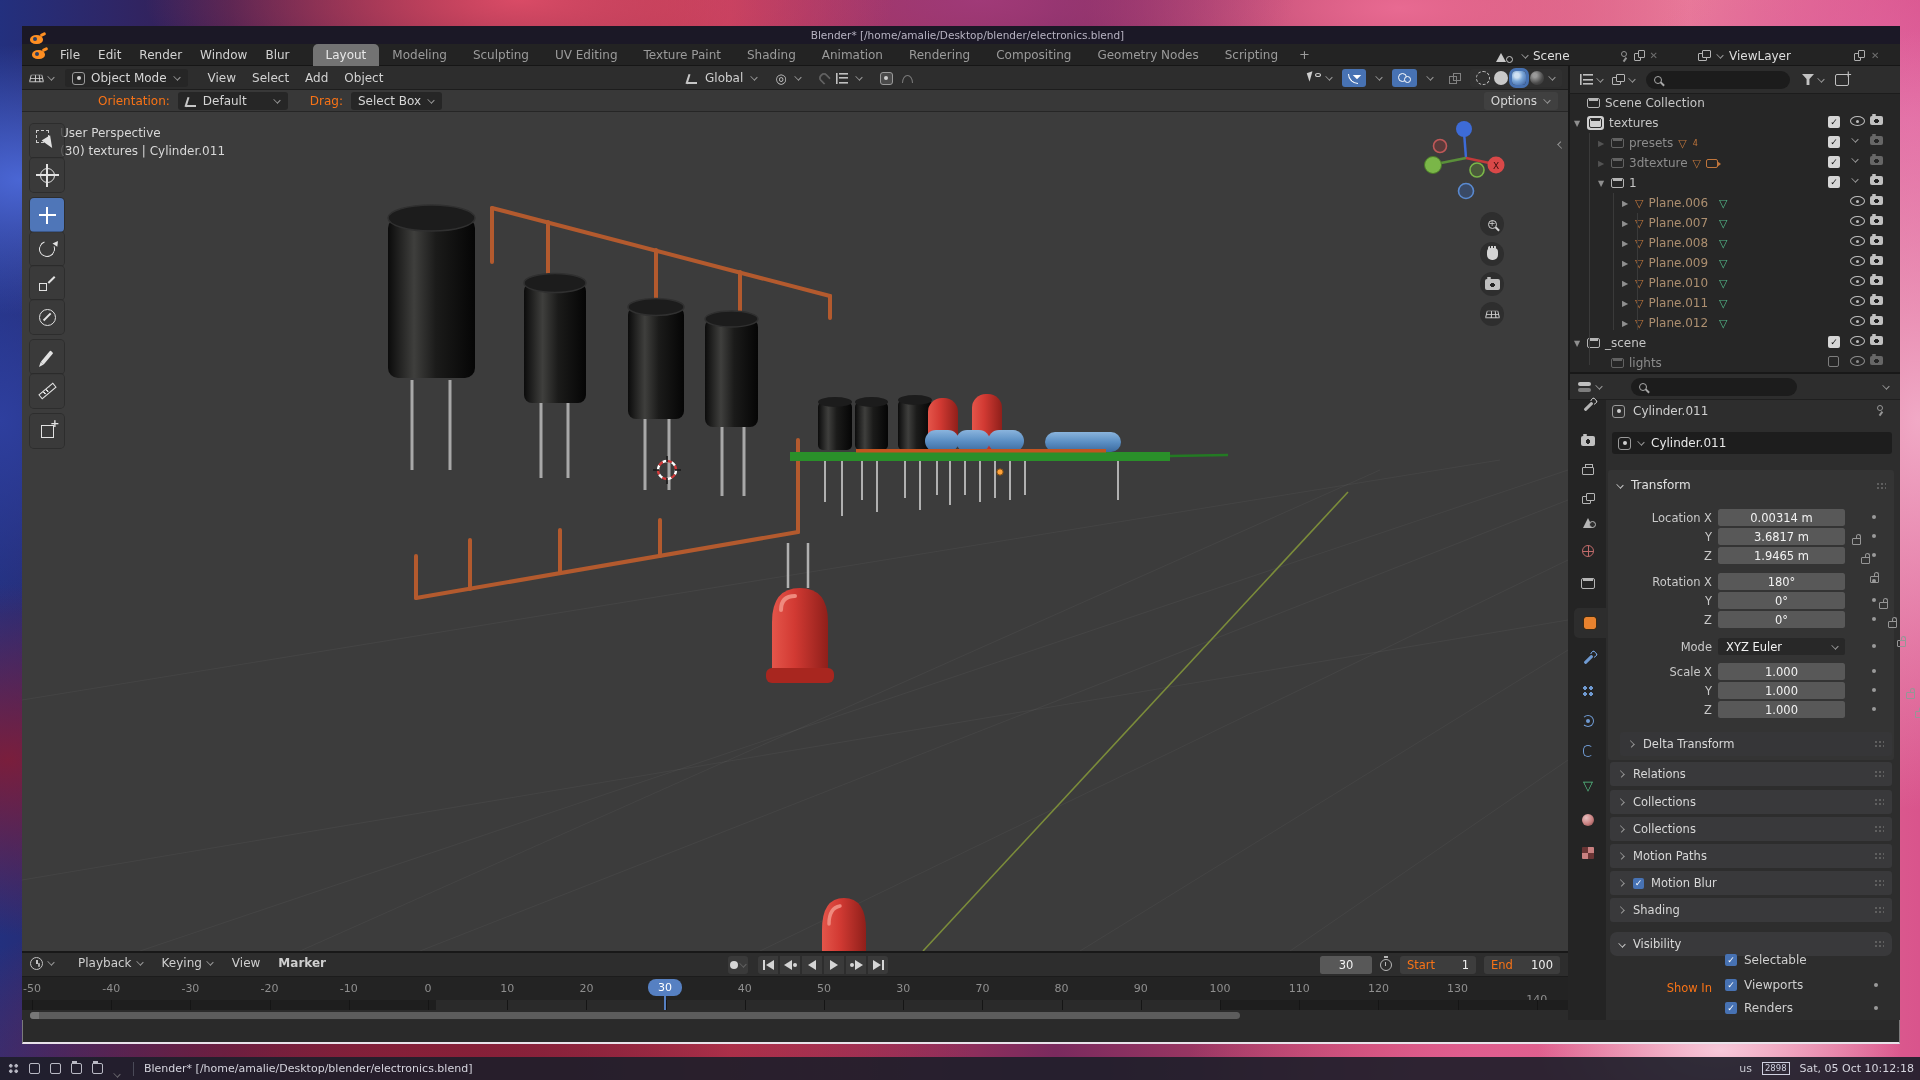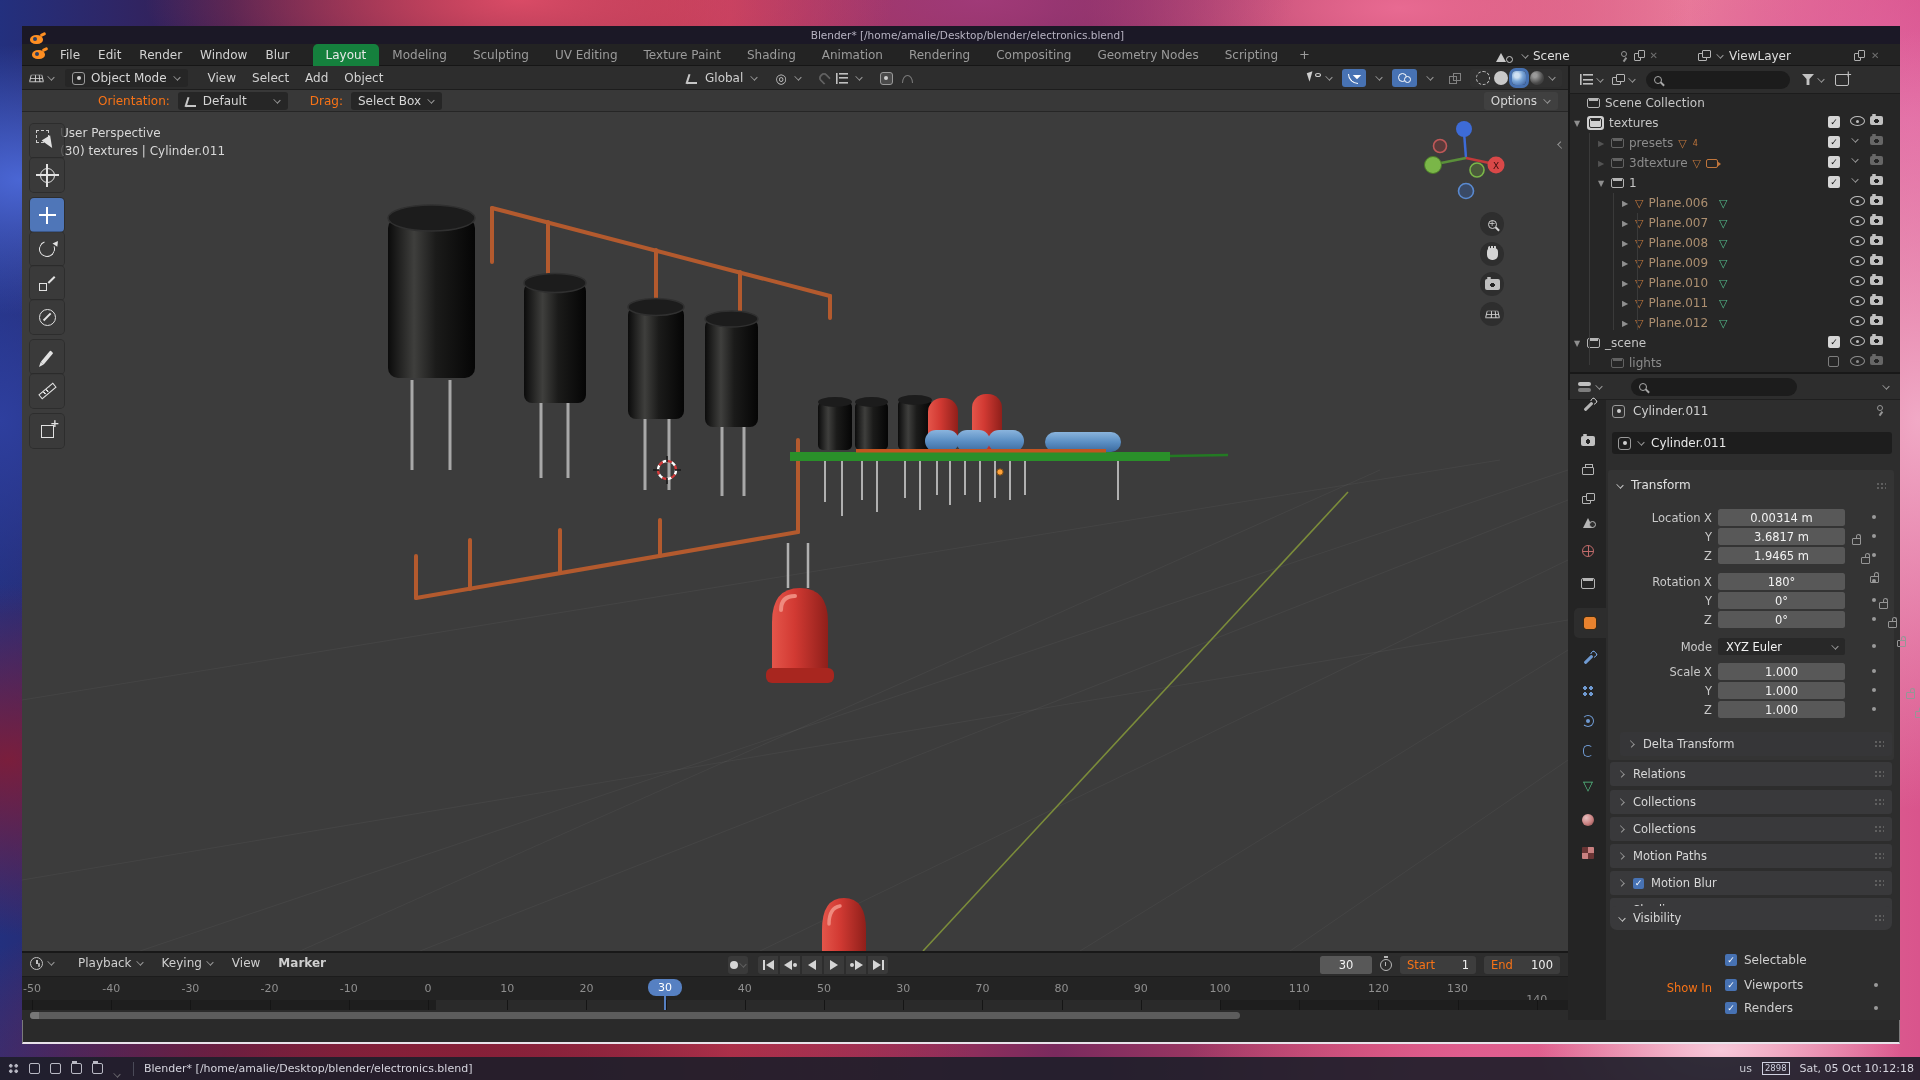--- a/index.html
+++ b/index.html
@@ -30,21 +30,21 @@
         border-left:1px solid rgba(255,255,255,.38);border-right:1px solid rgba(255,255,255,.38);
         border-bottom:2px solid #e9e2ea;box-sizing:border-box;}
   #titlebar{left:22px;top:26px;width:1878px;height:18px;background:#1b1826;}
   #titletext{width:100%;text-align:center;font-size:10.5px;color:#b7b3c2;line-height:18px;}
   .blogo{width:13px;height:9px;border-radius:50% 50% 45% 45%;background:#ff8f22;position:relative;}
   .blogo::before{content:"";position:absolute;left:3px;top:2px;width:4px;height:4px;border-radius:50%;background:#2b3f66;}
   .blogo::after{content:"";position:absolute;right:-3px;top:-2px;width:6px;height:3px;background:#ff8f22;transform:rotate(-25deg);border-radius:2px;}
   #topbar{left:22px;top:44px;width:1878px;height:22px;background:#232323;border-bottom:1px solid #161616;box-sizing:border-box;}
   .menuitem{color:#d2d2d2;font-size:12px;padding:0 9px;line-height:22px;cursor:default;}
   .wtab{color:#9b9b9b;font-size:12px;padding:0 13px;line-height:22px;border-radius:5px 5px 0 0;}
-  .wtab.active{background:#15803d;color:#e8e8e8;}
+  .wtab.active{background:#737373;color:#e8e8e8;}
   .plusbtn{color:#9b9b9b;font-size:13px;padding:0 8px;}
   
   .cv,.cr,.cd{display:inline-block;width:8px;height:8px;position:relative;}
   .cv::before{content:"";position:absolute;left:1px;top:0px;width:5px;height:5px;border-right:1.4px solid #9a9a9a;border-bottom:1.4px solid #9a9a9a;transform:rotate(45deg) scale(1,.75);}
   .cr::before{content:"";position:absolute;left:0px;top:1px;width:5px;height:5px;border-right:1.4px solid #9a9a9a;border-bottom:1.4px solid #9a9a9a;transform:rotate(-45deg) scale(.75,1);}
   .cd::before{content:"";position:absolute;left:1px;top:1px;width:5px;height:5px;border-right:1.4px solid #c9c9c9;border-bottom:1.4px solid #c9c9c9;transform:rotate(45deg) scale(1,.75);}
   
   .i-eye{width:13px;height:8px;border:1px solid #bcbcbc;border-radius:50%;position:relative;display:inline-block;}
   .i-eye::after{content:"";position:absolute;left:50%;top:50%;width:3px;height:3px;margin:-1.5px 0 0 -1.5px;background:#bcbcbc;border-radius:50%;}
   .i-cam{width:13px;height:9px;border-radius:2px;background:radial-gradient(circle at 50% 55%,#242424 0 2.2px,#c0c0c0 2.4px);display:inline-block;position:relative;}
@@ -853,21 +853,21 @@
         <span class="cr"></span>
         <span class="i-chk blue" style="width: 11px; height: 11px;">✓</span>
         <span class="lbl">Motion Blur</span>
         <span class="dragdots"></span>
       </div>
       <div class="sect" style="top: 898px;">
         <span class="cr"></span>
         <span class="lbl">Shading</span>
         <span class="dragdots"></span>
       </div>
-      <div class="sect" style="top: 906px; border-radius: 7px;">
+      <div class="sect" style="top: 932px; border-radius: 7px;">
         <span class="cd"></span>
         <span class="lbl">Visibility</span>
         <span class="dragdots"></span>
       </div>
     </div>
 
   
   <div class="abs flex" style="left:1725px;top:953px;gap:7px;">
     <span class="i-chk blue">✓</span>
     <span class="txt">Selectable</span>

